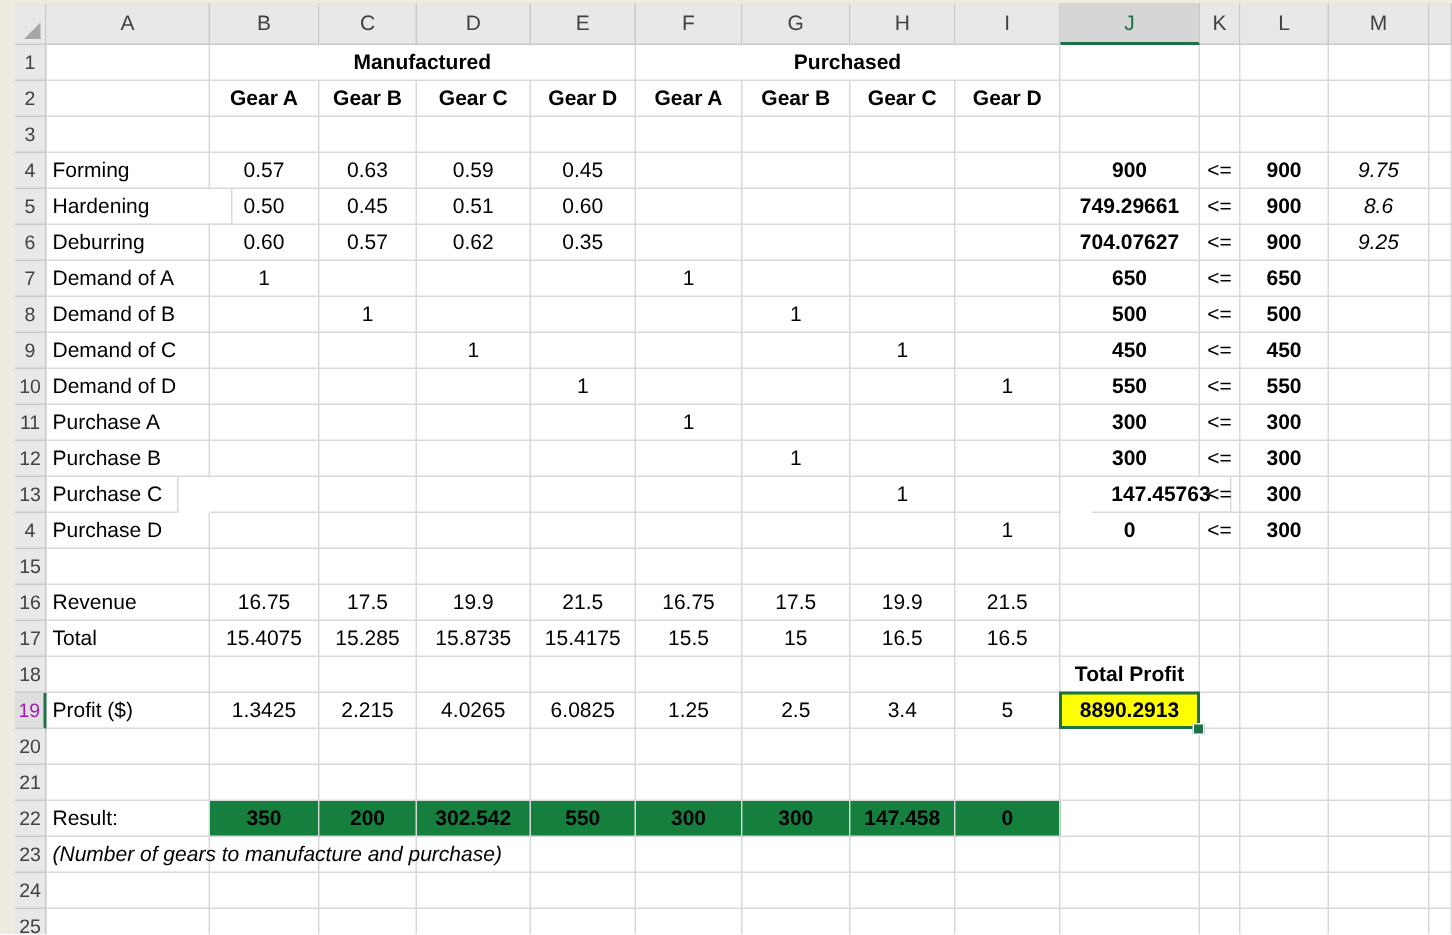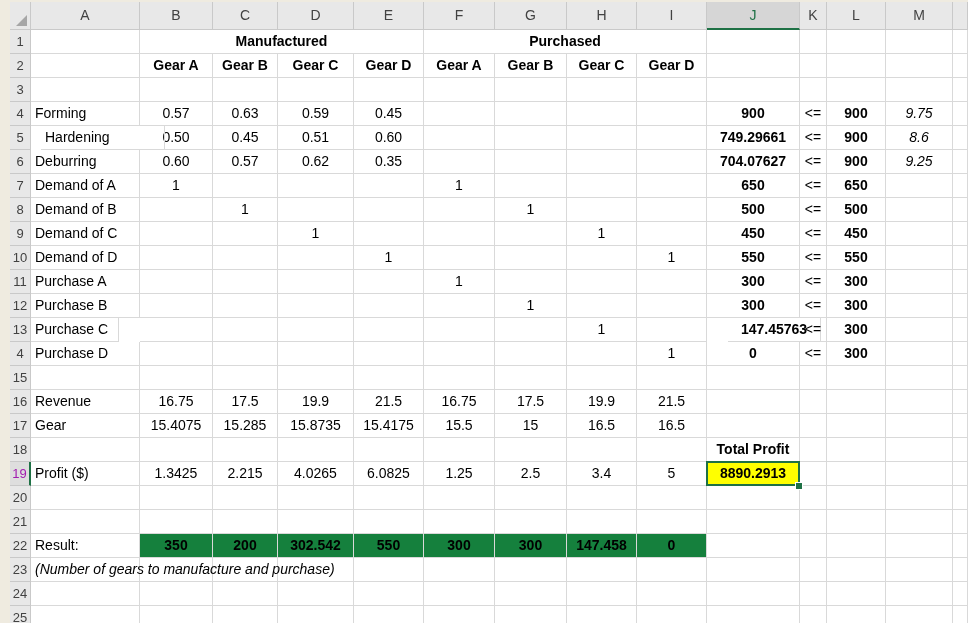--- a/index.html
+++ b/index.html
@@ -146,21 +146,21 @@
       <div class="cell" style="left: 354px; width: 70px; top: 102px;">0.45</div>
       <div class="cell" style="left: 424px; width: 71px; top: 102px;"></div>
       <div class="cell" style="left: 495px; width: 72px; top: 102px;"></div>
       <div class="cell" style="left: 567px; width: 70px; top: 102px;"></div>
       <div class="cell" style="left: 637px; width: 70px; top: 102px;"></div>
       <div class="cell b" style="left: 707px; width: 93px; top: 102px;">900</div>
       <div class="cell" style="left: 800px; width: 27px; top: 102px;">&lt;=</div>
       <div class="cell b" style="left: 827px; width: 59px; top: 102px;">900</div>
       <div class="cell i" style="left: 886px; width: 67px; top: 102px;">9.75</div>
       <div class="cell" style="left: 953px; width: 15px; top: 102px;"></div>
-      <div class="cell l" style="left: 41px; width: 124px; top: 126px;">Hardening</div>
+      <div class="cell l" style="left: 31px; width: 124px; top: 126px;">Hardening</div>
       <div class="cell" style="left: 140px; width: 73px; top: 126px;">0.50</div>
       <div class="cell" style="left: 213px; width: 65px; top: 126px;">0.45</div>
       <div class="cell" style="left: 278px; width: 76px; top: 126px;">0.51</div>
       <div class="cell" style="left: 354px; width: 70px; top: 126px;">0.60</div>
       <div class="cell" style="left: 424px; width: 71px; top: 126px;"></div>
       <div class="cell" style="left: 495px; width: 72px; top: 126px;"></div>
       <div class="cell" style="left: 567px; width: 70px; top: 126px;"></div>
       <div class="cell" style="left: 637px; width: 70px; top: 126px;"></div>
       <div class="cell b" style="left: 707px; width: 93px; top: 126px;">749.29661</div>
       <div class="cell" style="left: 800px; width: 27px; top: 126px;">&lt;=</div>
@@ -314,21 +314,21 @@
       <div class="cell" style="left: 354px; width: 70px; top: 390px;">21.5</div>
       <div class="cell" style="left: 424px; width: 71px; top: 390px;">16.75</div>
       <div class="cell" style="left: 495px; width: 72px; top: 390px;">17.5</div>
       <div class="cell" style="left: 567px; width: 70px; top: 390px;">19.9</div>
       <div class="cell" style="left: 637px; width: 70px; top: 390px;">21.5</div>
       <div class="cell" style="left: 707px; width: 93px; top: 390px;"></div>
       <div class="cell" style="left: 800px; width: 27px; top: 390px;"></div>
       <div class="cell" style="left: 827px; width: 59px; top: 390px;"></div>
       <div class="cell" style="left: 886px; width: 67px; top: 390px;"></div>
       <div class="cell" style="left: 953px; width: 15px; top: 390px;"></div>
-      <div class="cell l" style="left: 31px; width: 109px; top: 414px;">Gear</div>
+      <div class="cell l" style="left: 31px; width: 109px; top: 414px;">Total</div>
       <div class="cell" style="left: 140px; width: 73px; top: 414px;">15.4075</div>
       <div class="cell" style="left: 213px; width: 65px; top: 414px;">15.285</div>
       <div class="cell" style="left: 278px; width: 76px; top: 414px;">15.8735</div>
       <div class="cell" style="left: 354px; width: 70px; top: 414px;">15.4175</div>
       <div class="cell" style="left: 424px; width: 71px; top: 414px;">15.5</div>
       <div class="cell" style="left: 495px; width: 72px; top: 414px;">15</div>
       <div class="cell" style="left: 567px; width: 70px; top: 414px;">16.5</div>
       <div class="cell" style="left: 637px; width: 70px; top: 414px;">16.5</div>
       <div class="cell" style="left: 707px; width: 93px; top: 414px;"></div>
       <div class="cell" style="left: 800px; width: 27px; top: 414px;"></div>

